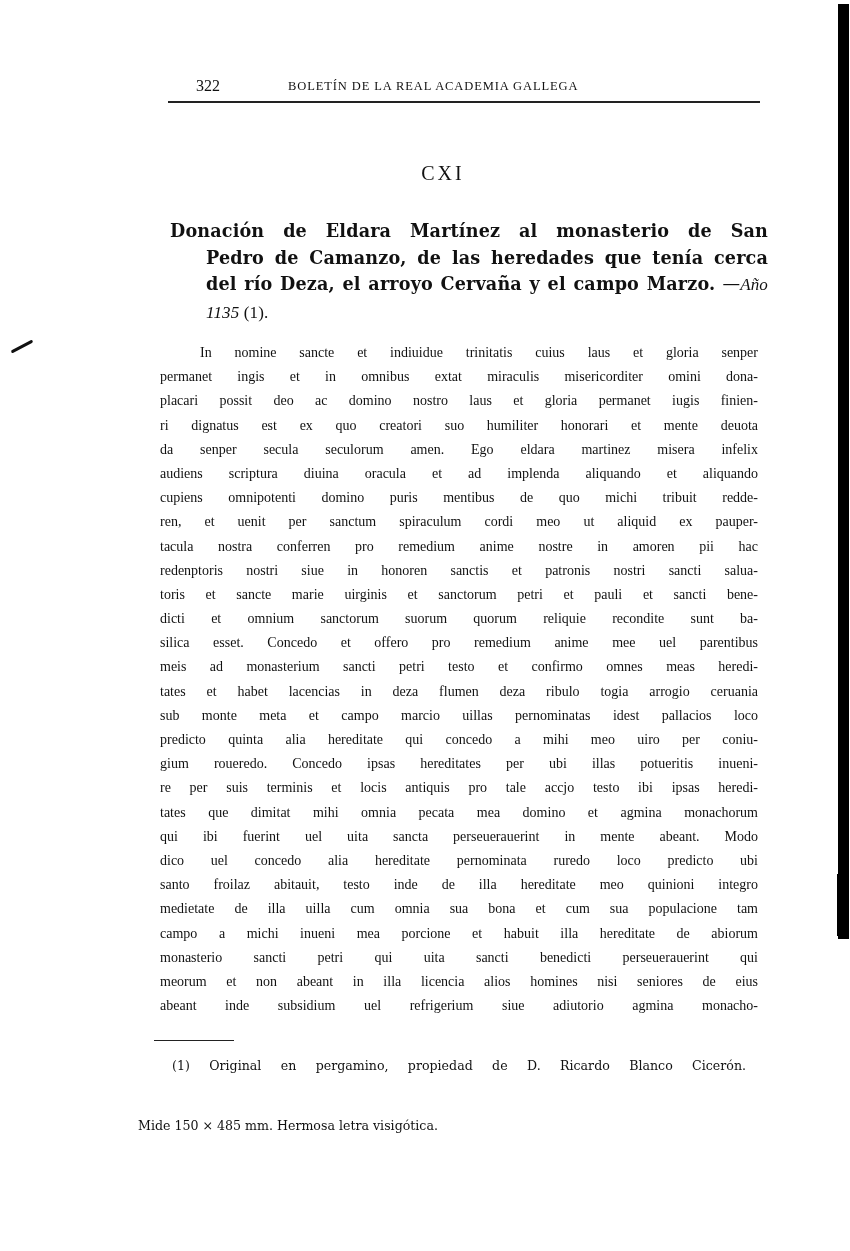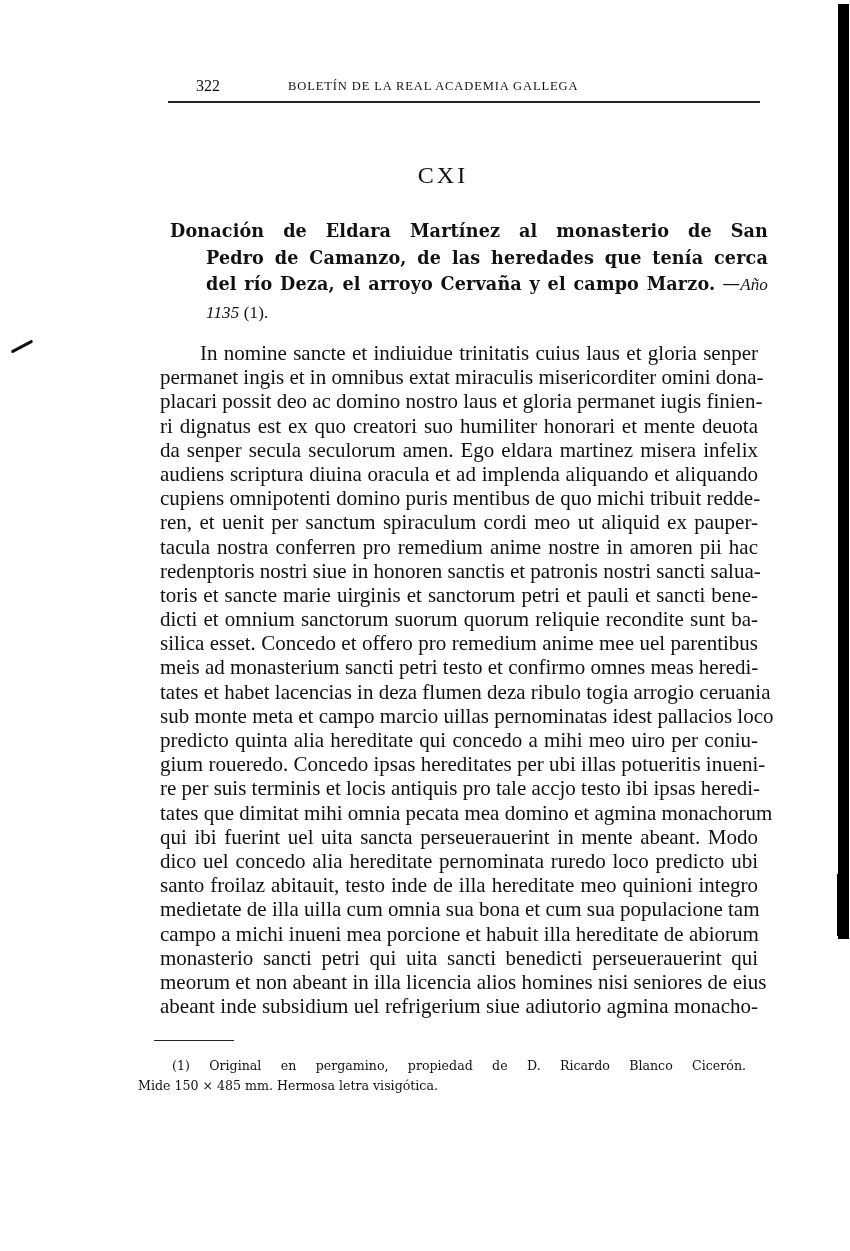--- a/index.html
+++ b/index.html
@@ -74,21 +74,21 @@
       width: 592px;
       height: 2px;
       background: #222;
     }
     .doc-number {
       position: absolute;
       left: 0;
       width: 850px;
       top: 162px;
       text-align: center;
-      font-size: 24px;
+      font-size: 20px;
       letter-spacing: 3px;
       padding-left: 36px;
       box-sizing: border-box;
     }
     .doc-title {
       position: absolute;
       left: 162px;
       top: 210px;
       width: 598px;
       font-family: "DejaVu Serif", serif;
@@ -119,21 +119,21 @@
       font-family: "Liberation Serif", serif;
       font-weight: normal;
       font-size: 17px;
     }
     .body-text {
       position: absolute;
       left: 160px;
       top: 341px;
       width: 598px;
       font-family: "Liberation Serif", serif;
-      font-size: 21px;
+      font-size: 14px;
       line-height: 24.2px;
     }
     .body-text .line {
       display: block;
       text-align: justify;
       text-align-last: justify;
       white-space: nowrap;
       height: 24.2px;
     }
     .body-text .line.indent {
@@ -160,20 +160,21 @@
       display: block;
       text-align: justify;
       text-align-last: justify;
       white-space: nowrap;
     }
     .footnotes .fn-line.indent {
       padding-left: 34px;
     }
     .footnotes .fn-line.last {
       text-align-last: left;
+      margin-top: 40px;
     }
   </style>
 </head>
 <body>
 
 <div class="scan-edge"></div>
 <div class="pen-mark"></div>
 
 <header class="running-head">
   <span class="page-number">322</span>

